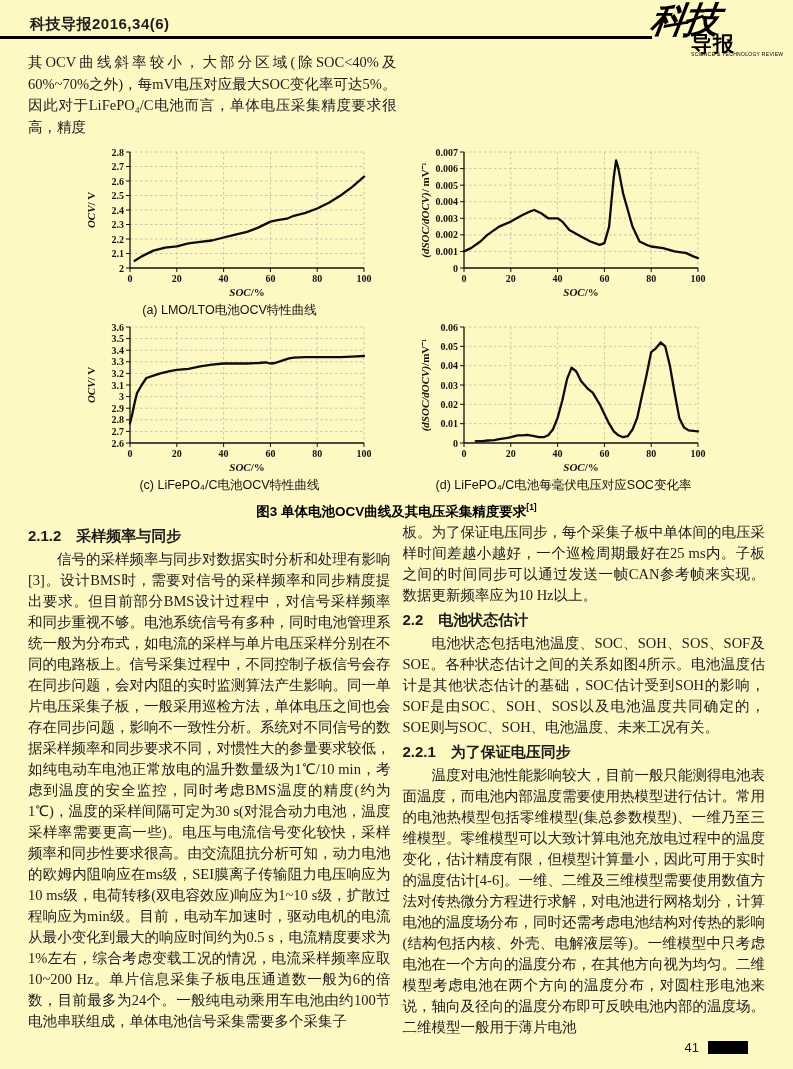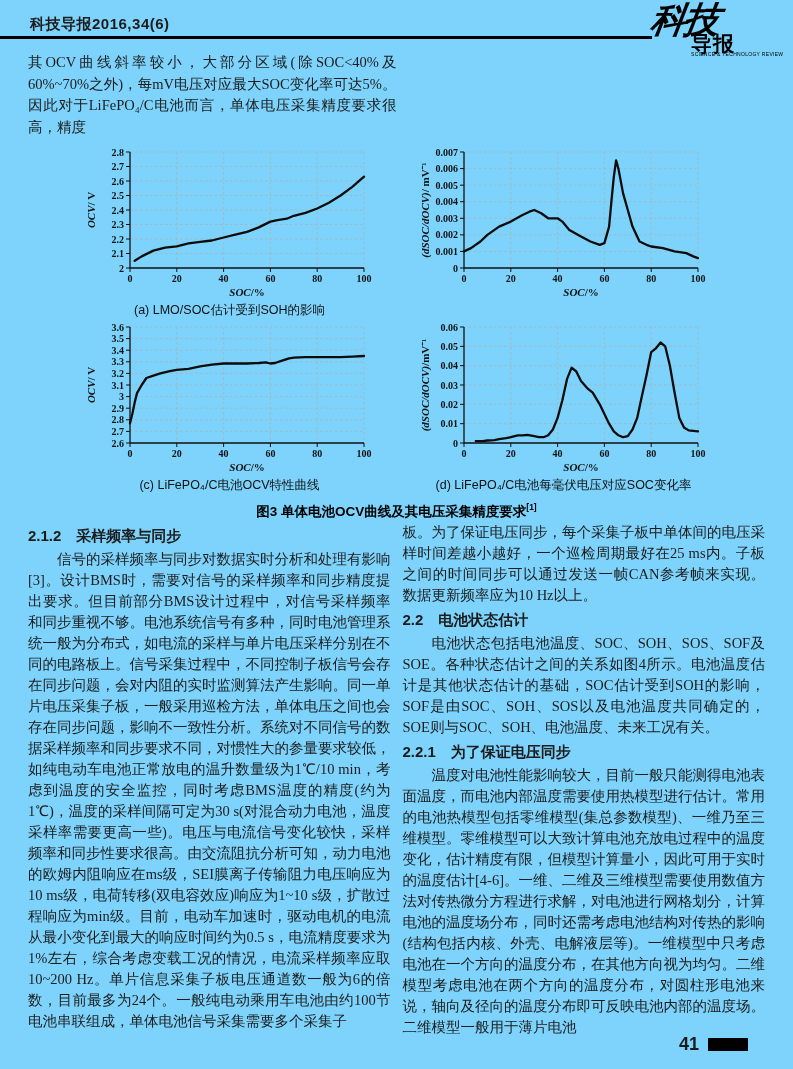--- a/index.html
+++ b/index.html
@@ -1,16 +1,16 @@
 <!DOCTYPE html>
 <html><head>
 <meta charset="utf-8">
 <style>
   html,body{margin:0;padding:0;background:#e8e8e6;}
-  .page{position:relative;width:793px;height:1069px;margin:0 auto;background:#7dd3fc;
+  .page{position:relative;width:793px;height:1069px;margin:0 auto;background:#fef9c3;
         font-family:"Liberation Serif",serif;color:#1c1c1c;overflow:hidden;}
   
   .journal-info{position:absolute;left:30px;top:15px;font-family:"Liberation Sans",sans-serif;
         font-weight:bold;font-size:15px;letter-spacing:.5px;}
   .header-rule{position:absolute;left:0;top:36px;width:652px;height:3px;background:#000;}
   .logo{position:absolute;right:14px;top:4px;width:128px;color:#000;}
   .logo-large{font-family:"Liberation Serif",serif;font-weight:bold;font-style:italic;
         font-size:36px;line-height:32px;letter-spacing:-3px;transform:skewX(-8deg);}
   .logo-small{font-family:"Liberation Sans",sans-serif;font-weight:bold;font-size:21px;
         line-height:15px;margin-left:40px;letter-spacing:1px;}
@@ -35,21 +35,21 @@
   svg tspan.it{font-style:italic;}
   
   .columns{position:absolute;left:28px;right:28px;top:522px;display:flex;gap:12px;}
   .col{flex:1;font-size:14.5px;line-height:21px;text-align:justify;}
   .sec-heading{font-family:"Liberation Sans",sans-serif;font-weight:bold;font-size:15px;
         margin:3px 0 3px 0;text-align:left;}
   .para{margin:0;}
   .para.ind{text-indent:2em;}
   
   .footer{position:absolute;right:45px;bottom:14px;display:flex;align-items:center;gap:9px;}
-  .pageno{font-family:"Liberation Sans",sans-serif;font-weight:bold;font-size:18px;}
+  .pageno{font-family:"Liberation Sans",sans-serif;font-weight:normal;font-size:13px;}
   .footer-block{width:40px;height:13px;background:#000;}
 </style>
 </head>
 <body>
 
 <div class="page">
 
   <div class="journal-info">科技导报2016,34(6)</div>
   <div class="header-rule"></div>
   <div class="logo">
@@ -109,21 +109,21 @@
               <line x1="42" y1="34.99999999999996" x2="46" y2="34.99999999999996" stroke="#111" stroke-width="1"></line>
               <text x="40" y="38.49999999999996" text-anchor="end" class="tick">2.6</text>
               <line x1="42" y1="20.499999999999943" x2="46" y2="20.499999999999943" stroke="#111" stroke-width="1"></line>
               <text x="40" y="23.999999999999943" text-anchor="end" class="tick">2.7</text>
               <line x1="42" y1="6" x2="46" y2="6" stroke="#111" stroke-width="1"></line>
               <text x="40" y="9.5" text-anchor="end" class="tick">2.8</text>
               <text x="163" y="150" text-anchor="middle" class="axlabel"><tspan class="it">SOC</tspan><tspan>/%</tspan></text>
               <text x="11" y="64" text-anchor="middle" class="axlabel" transform="rotate(-90 11 64)"><tspan class="it">OCV</tspan><tspan>/ V</tspan></text>
               <path d="M50.7 114.8 L57.7 110.4 L69.4 104.6 L81.1 101.7 L92.8 100.3 L104.5 97.4 L116.2 95.9 L127.9 94.5 L139.6 91.5 L151.3 88.7 L163.0 85.8 L174.7 81.4 L186.4 75.6 L193.4 74.1 L202.8 72.7 L209.8 69.8 L221.5 66.9 L233.2 62.5 L244.9 56.7 L256.6 49.5 L268.3 40.8 L280.0 30.6" fill="none" stroke="#0c0c0c" stroke-width="2.3" stroke-linejoin="round" stroke-linecap="round"></path>
             </svg></div>
-        <div class="chart-caption">(a) LMO/SOC估计受到SOH的影响</div>
+        <div class="chart-caption">(a) LMO/LTO电池OCV特性曲线</div>
       </div>
       <div class="chart-cell">
         <div><svg width="292" height="152" viewBox="0 0 292 152">
               <line x1="92.80000000000001" y1="6" x2="92.80000000000001" y2="122" stroke="#b0b0ac" stroke-width="0.7" stroke-dasharray="2.5 2.5"></line>
               <line x1="139.60000000000002" y1="6" x2="139.60000000000002" y2="122" stroke="#b0b0ac" stroke-width="0.7" stroke-dasharray="2.5 2.5"></line>
               <line x1="186.4" y1="6" x2="186.4" y2="122" stroke="#b0b0ac" stroke-width="0.7" stroke-dasharray="2.5 2.5"></line>
               <line x1="233.20000000000002" y1="6" x2="233.20000000000002" y2="122" stroke="#b0b0ac" stroke-width="0.7" stroke-dasharray="2.5 2.5"></line>
               <line x1="280" y1="6" x2="280" y2="122" stroke="#b0b0ac" stroke-width="0.7" stroke-dasharray="2.5 2.5"></line>
               <line x1="46" y1="105.42857142857143" x2="280" y2="105.42857142857143" stroke="#b0b0ac" stroke-width="0.7" stroke-dasharray="2.5 2.5"></line>
               <line x1="46" y1="88.85714285714286" x2="280" y2="88.85714285714286" stroke="#b0b0ac" stroke-width="0.7" stroke-dasharray="2.5 2.5"></line>

